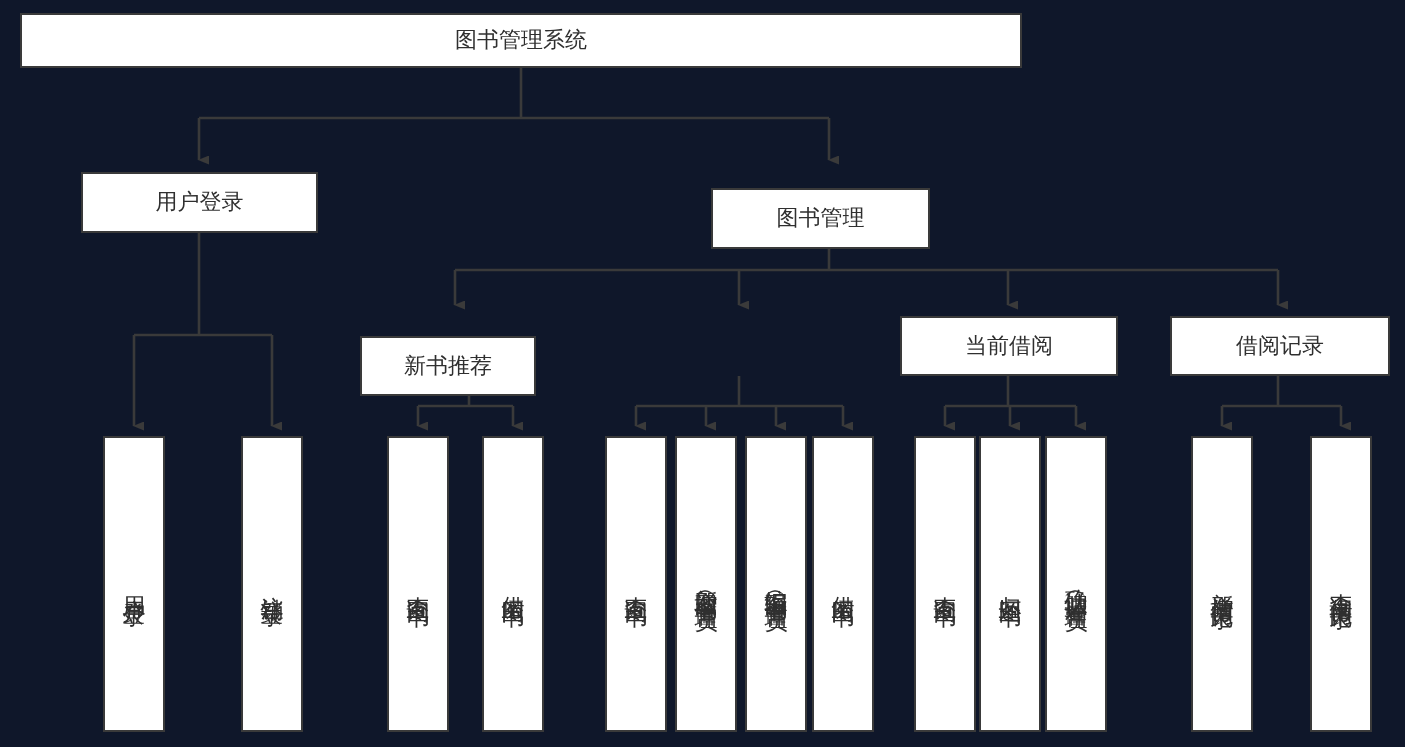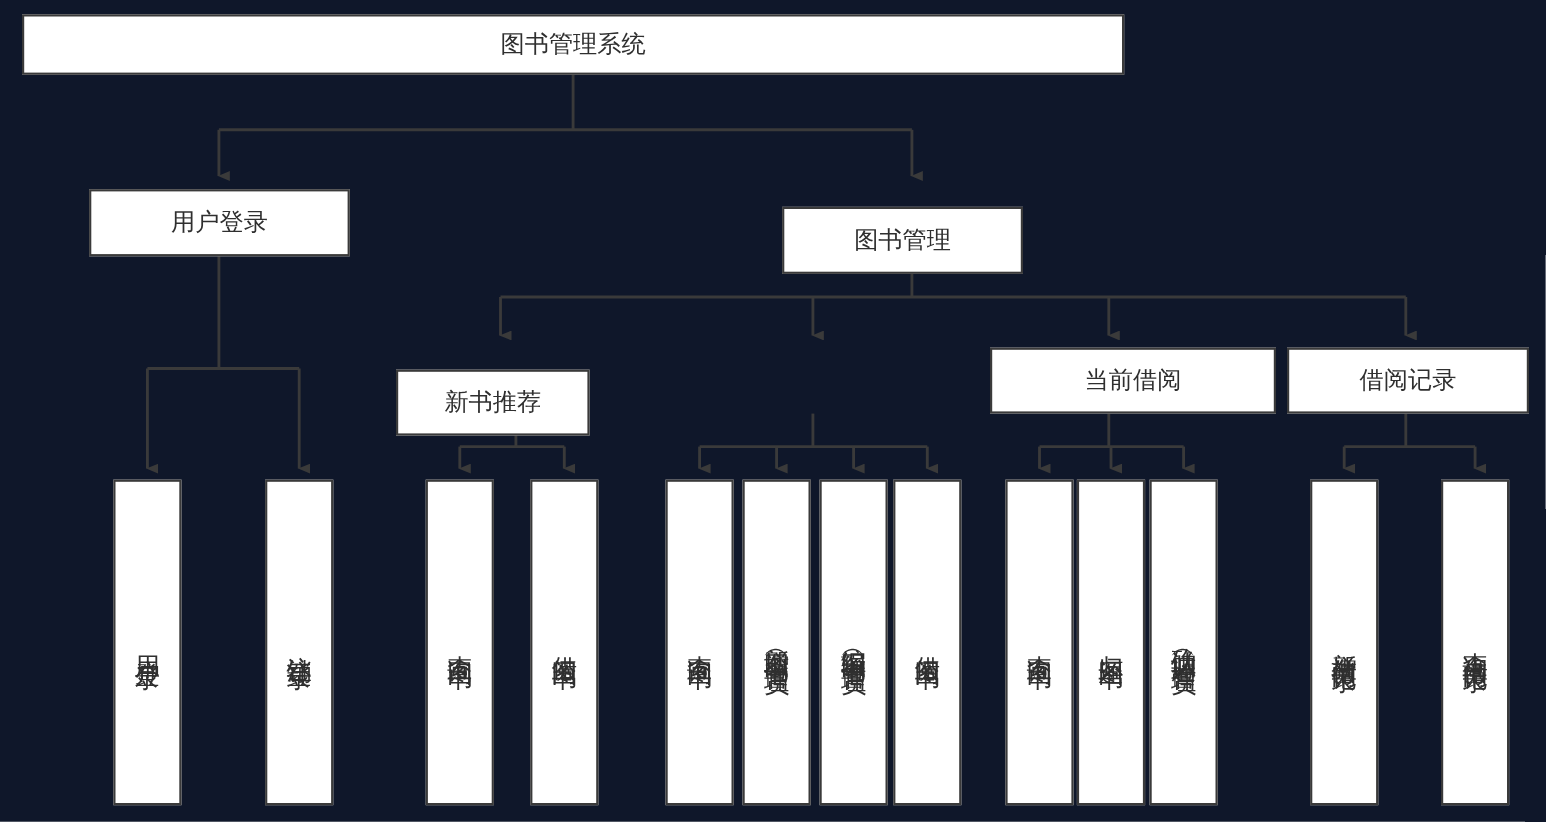--- a/index.html
+++ b/index.html
@@ -83,21 +83,21 @@
   <div class="node h" style="left:81px;top:172px;width:237px;height:61px;">
     <span class="lbl">用户登录</span>
   </div>
   <div class="node h" style="left:711px;top:172px;width:219px;height:61px;margin-top:16px;">
     <span class="lbl">图书管理</span>
   </div>
 
   <div class="node h" style="left:360px;top:336px;width:176px;height:60px;">
     <span class="lbl">新书推荐</span>
   </div>
-  <div class="node h" style="left:900px;top:316px;width:260px;height:60px;">
+  <div class="node h" style="left:900px;top:316px;width:218px;height:60px;">
     <span class="lbl">当前借阅</span>
   </div>
   <div class="node h" style="left:1170px;top:316px;width:220px;height:60px;">
     <span class="lbl">借阅记录</span>
   </div>
 
   <div class="node leaf" style="left:103px;top:436px;width:62px;height:296px;">
     <span class="lbl">用户登录</span>
   </div>
   <div class="node leaf" style="left:241px;top:436px;width:62px;height:296px;">

